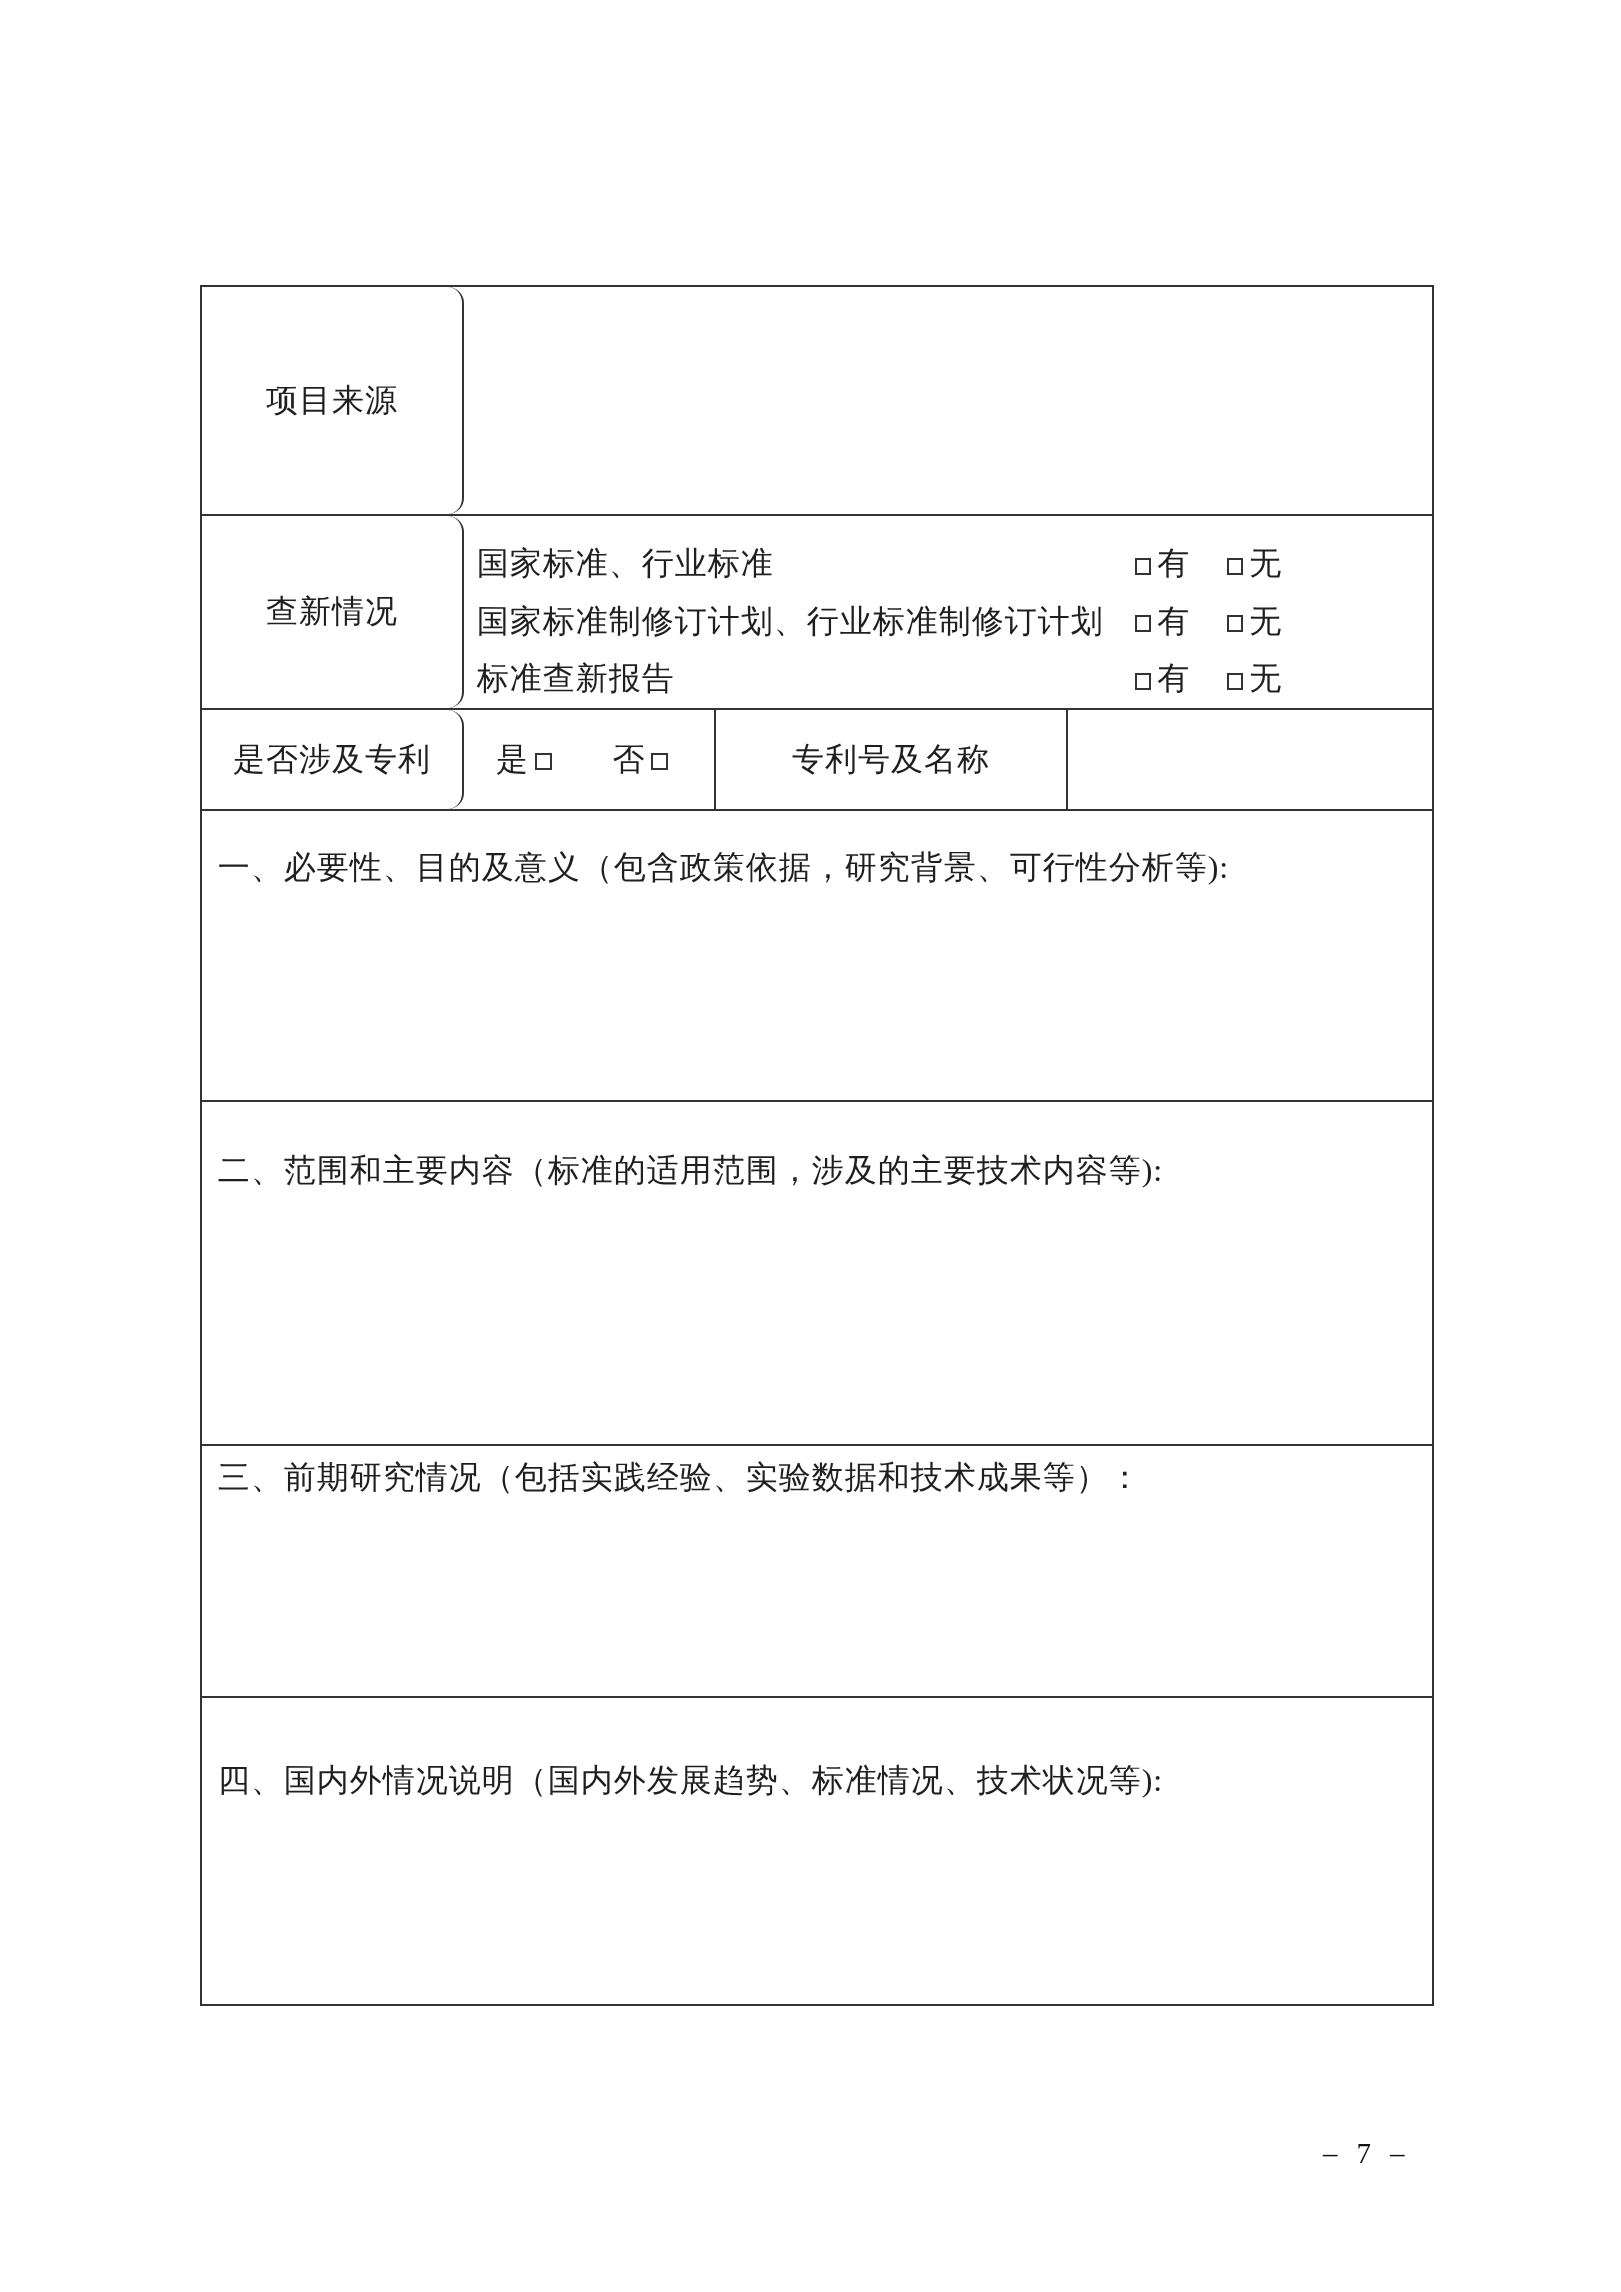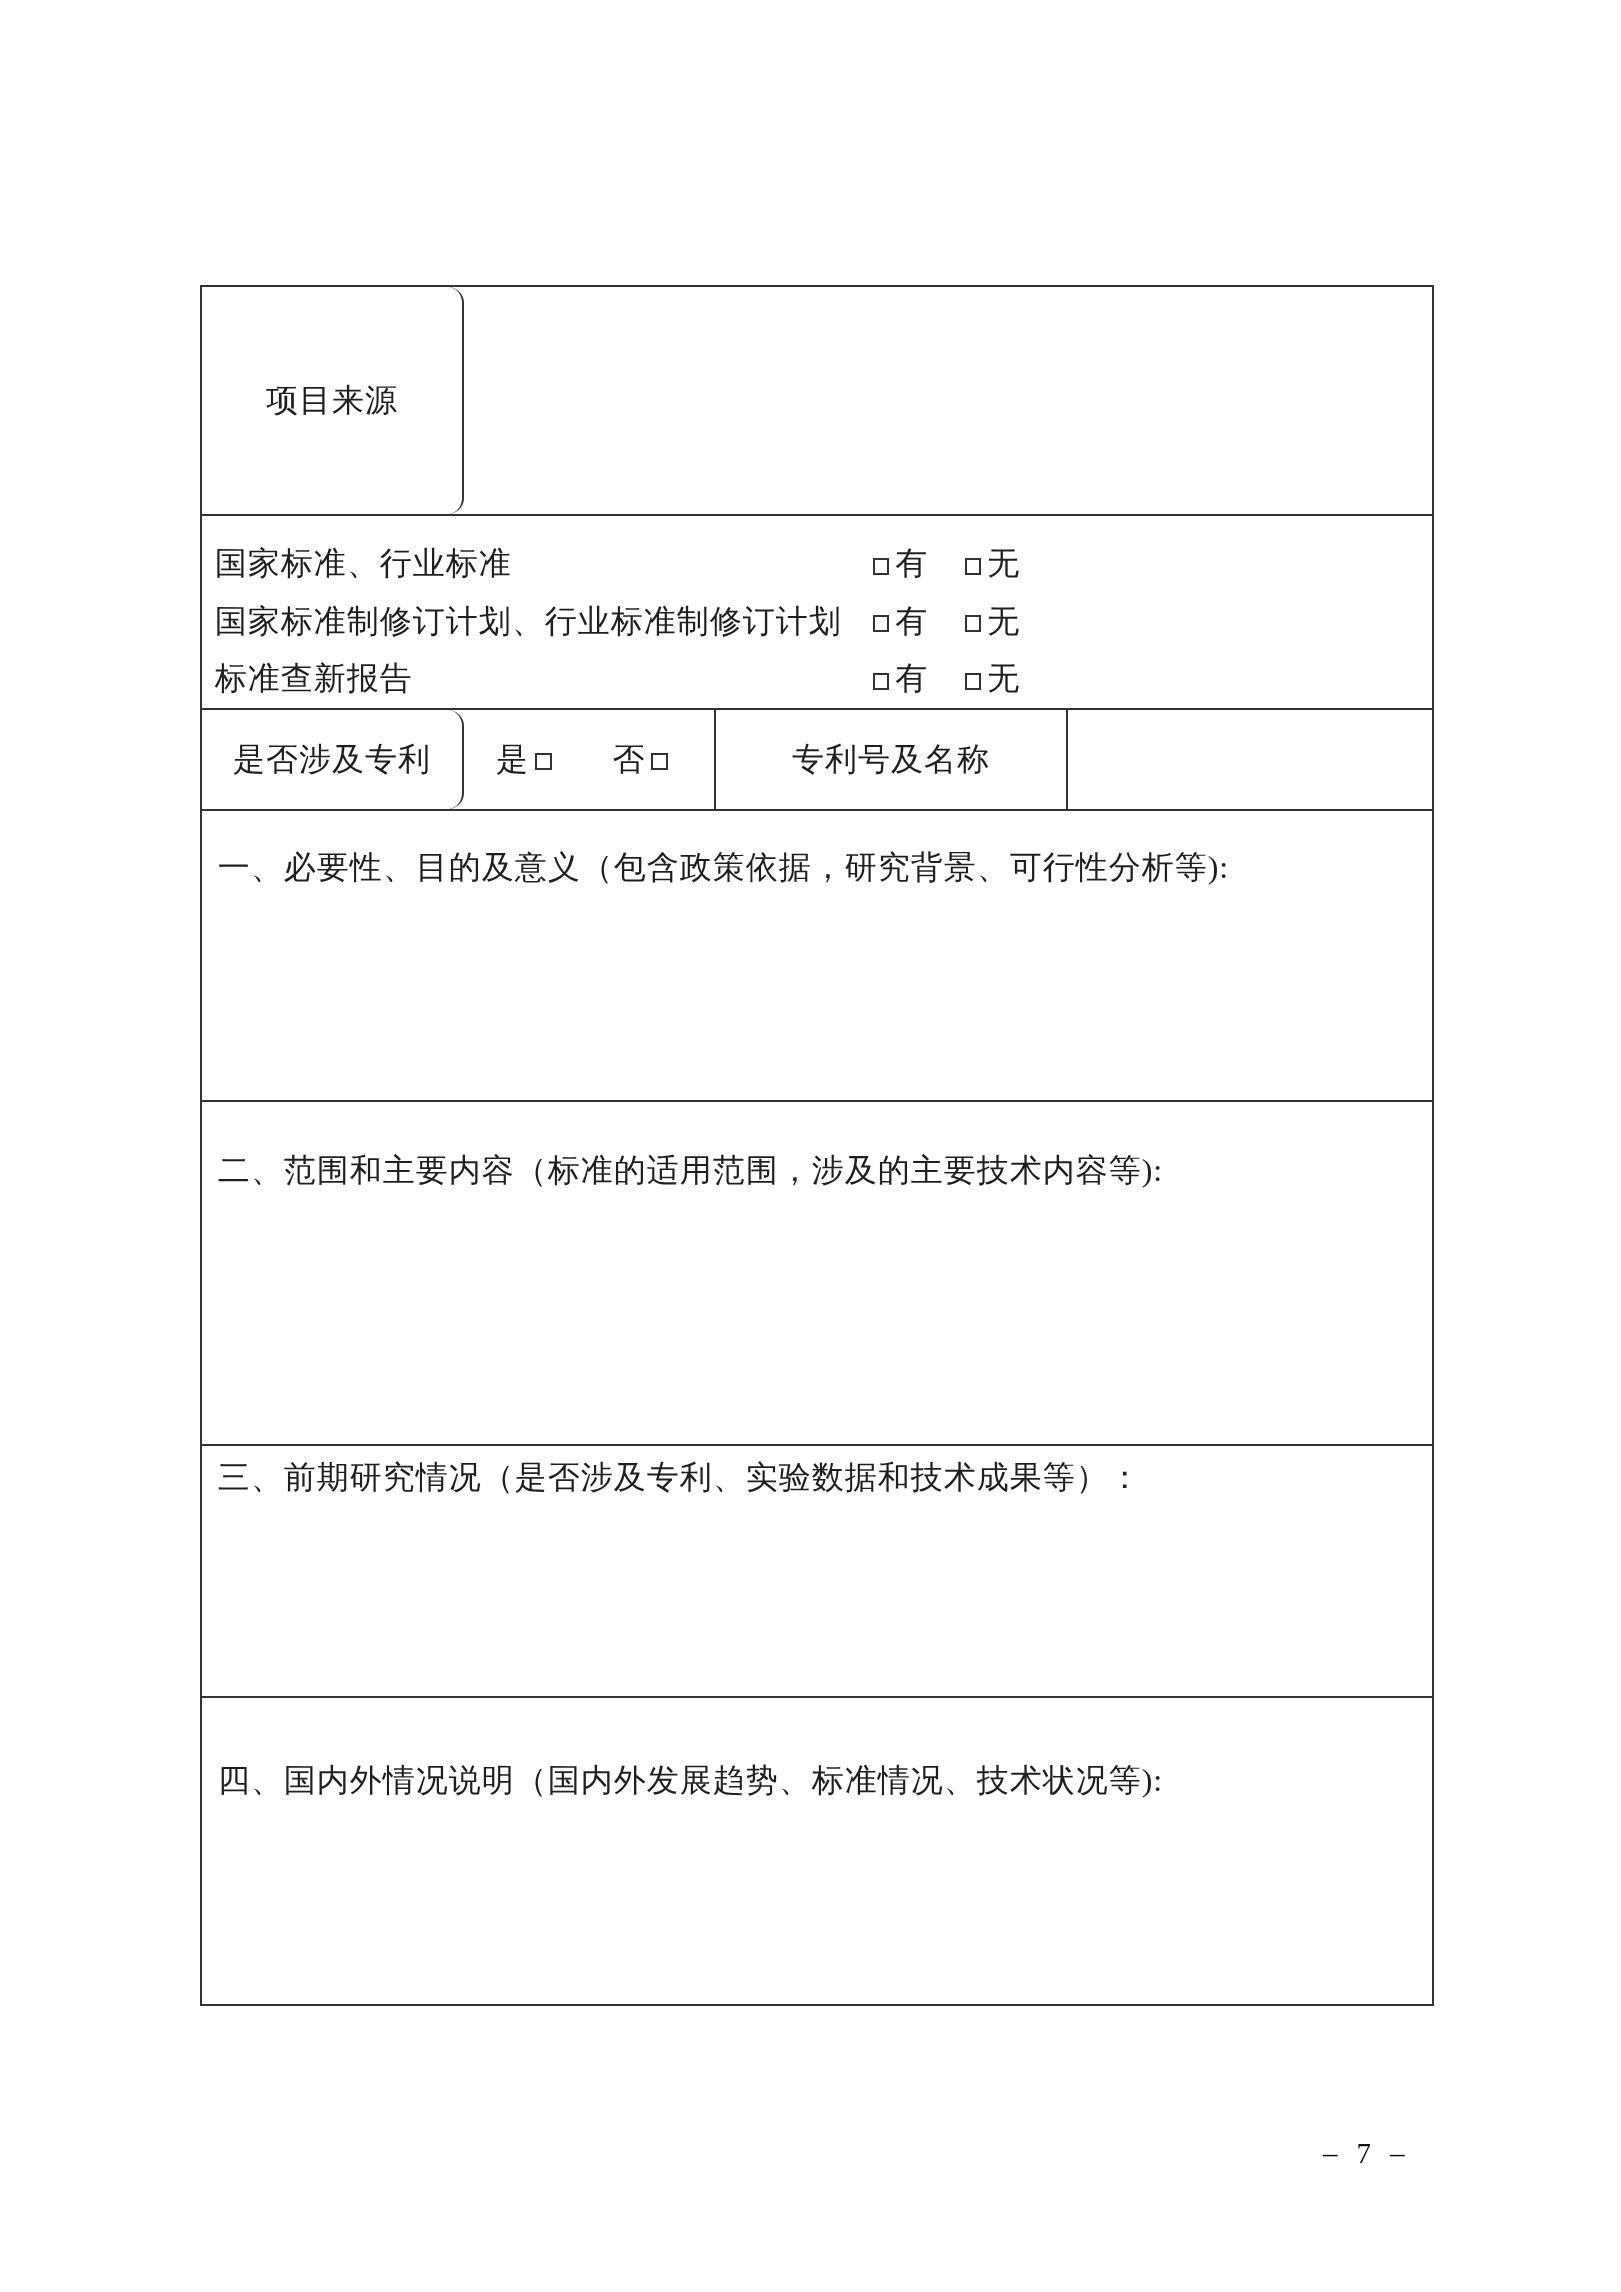--- a/index.html
+++ b/index.html
@@ -106,20 +106,23 @@
 <div class="page">
   <div class="form-table">
 
     <div class="row r1">
       <div class="cell label-cell vline">
         <span>项目来源</span>
       </div>
     </div>
 
     <div class="row r2">
+      <div class="cell label-cell vline">
+        <span>查新情况</span>
+      </div>
       <div class="cell content-cell nv-content">
         <div class="nv-line">
           <span>国家标准、行业标准</span>
           <span class="nv-has cbx">
               <span class="cb"></span>
               <span>有</span>
             </span>
           <span class="nv-none cbx">
               <span class="cb"></span>
               <span>无</span>
@@ -172,21 +175,21 @@
 
     <div class="row r4 thick sec s1">
       <span class="heading">一、必要性、目的及意义（包含政策依据，研究背景、可行性分析等):</span>
     </div>
 
     <div class="row r5 thick sec s2">
       <span class="heading">二、范围和主要内容（标准的适用范围，涉及的主要技术内容等):</span>
     </div>
 
     <div class="row r6 thick sec s3">
-      <span class="heading">三、前期研究情况（是否涉及专利、实验数据和技术成果等）：</span>
+      <span class="heading">三、前期研究情况（包括实践经验、实验数据和技术成果等）：</span>
     </div>
 
     <div class="row r7 sec s4">
       <span class="heading">四、国内外情况说明（国内外发展趋势、标准情况、技术状况等):</span>
     </div>
 
   </div>
 
   <div class="footer">– 7 –</div>
 </div>

